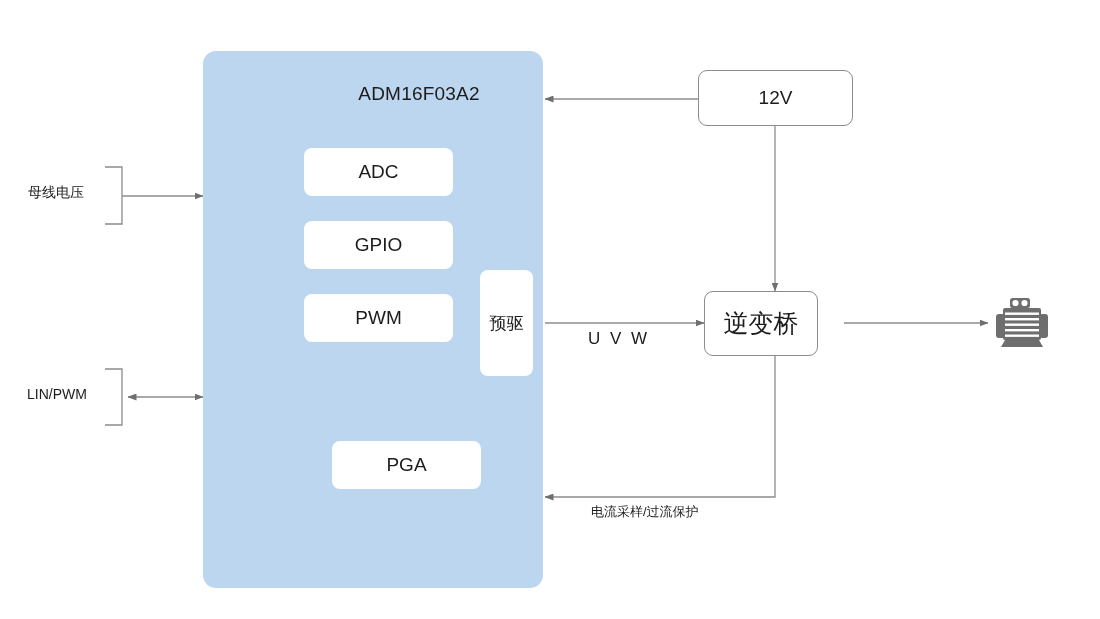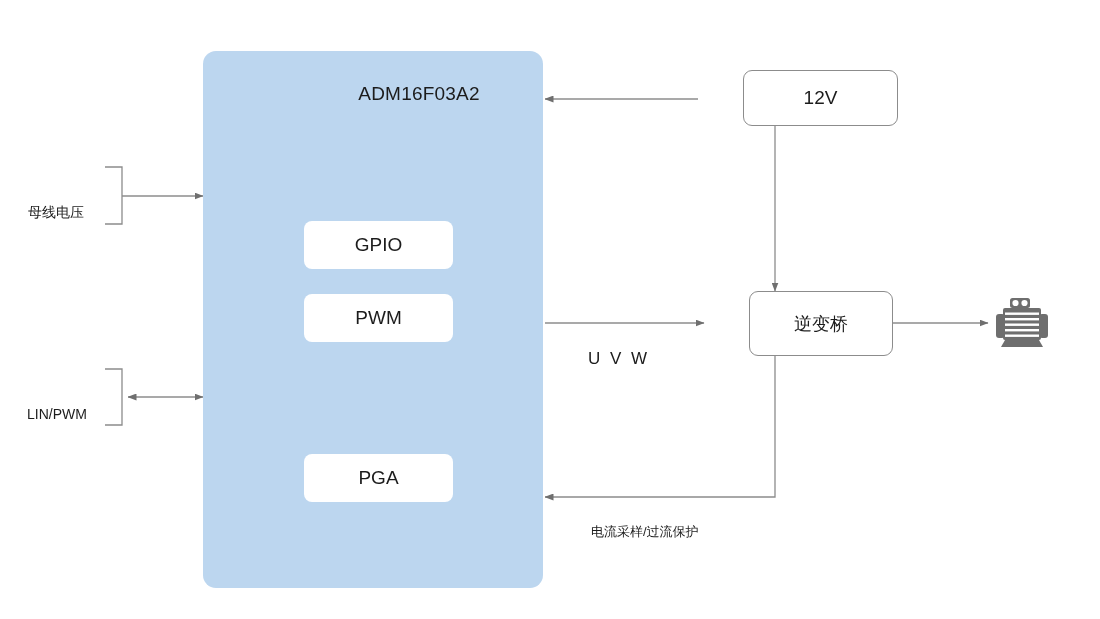--- a/index.html
+++ b/index.html
@@ -62,21 +62,21 @@
     align-items: center;
     justify-content: center;
     font-size: 19px;
     color: #1c1c1c;
     box-sizing: border-box;
   }
   .fn-adc  { top: 148px; }
   .fn-gpio { top: 221px; }
   .fn-pwm  { top: 294px; }
   .fn-lin  { top: 368px; }
-  .fn-pga  { top: 454px; }
+  .fn-pga  { top: 441px; margin-left: 28px; }
   .fn-acmp { top: 514px; }
 
   
   .predriver {
     position: absolute;
     left: 480px;
     top: 270px;
     width: 53px;
     height: 106px;
     background: #ffffff;
@@ -93,43 +93,41 @@
   .outline-box {
     position: absolute;
     background: #ffffff;
     border: 1.3px solid #8c8c8c;
     border-radius: 9px;
     display: flex;
     align-items: center;
     justify-content: center;
     color: #1c1c1c;
     box-sizing: border-box;
-    margin-left: 45px;
   }
   .box-12v {
     left: 698px;
     top: 70px;
     width: 155px;
     height: 56px;
     font-size: 19px;
   }
   .box-inverter {
     left: 704px;
     top: 291px;
-    width: 144px;
+    width: 114px;
     height: 65px;
-    font-size: 18px;
+    font-size: 25px;
   }
 
   
   .label {
     position: absolute;
     color: #1c1c1c;
     white-space: nowrap;
-    margin-top: 20px;
   }
   .label-busvoltage {
     left: 28px;
     top: 184px;
     font-size: 14px;
   }
   .label-linpwm {
     left: 27px;
     top: 386px;
     font-size: 14px;
@@ -192,24 +190,26 @@
 
       <line x1="844" y1="323" x2="988" y2="323" marker-end="url(#arrowhead)"></line>
 
       <path d="M 775 356 L 775 497 L 545 497" marker-end="url(#arrowhead)"></path>
     </g>
   </svg>
 
   <div class="mcu-panel"></div>
   <div class="mcu-title">ADM16F03A2</div>
 
+  <div class="fn-block fn-adc">ADC</div>
   <div class="fn-block fn-pwm">PWM</div>
   <div class="fn-block fn-gpio">GPIO</div>
   <div class="fn-block fn-pga">PGA</div>
 
+  <div class="predriver">预驱</div>
 
   <div class="outline-box box-12v">12V</div>
 
   <div class="outline-box box-inverter">逆变桥</div>
 
   <div class="motor-icon">
     <svg viewBox="0 0 62 62" width="62" height="62">
       <g fill="#6e6e6e">
 
         <rect x="19" y="4" width="20" height="10" rx="2.5"></rect>

